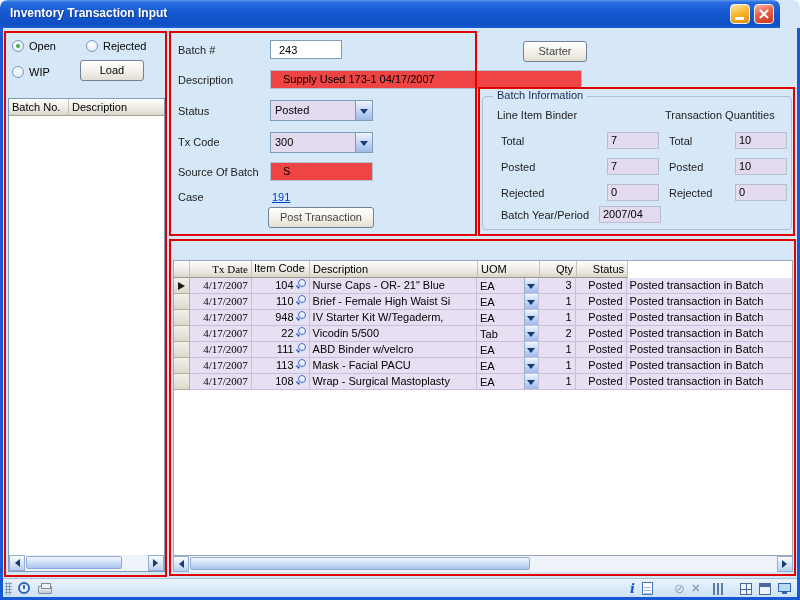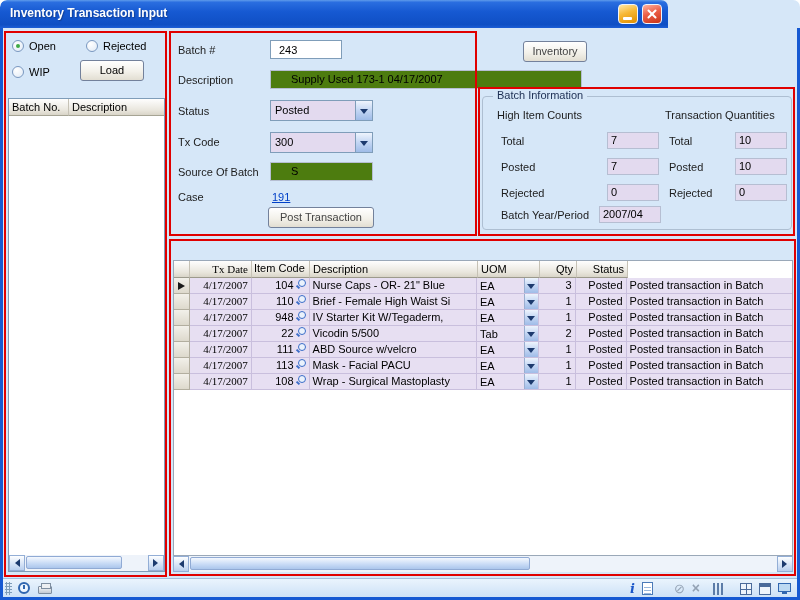--- a/index.html
+++ b/index.html
@@ -1,35 +1,35 @@
 <!DOCTYPE html>
 <html><head>
 <meta charset="utf-8">
 <style>
   *{box-sizing:border-box;margin:0;padding:0;}
   body{margin:0;background:#fff;}
   .window{position:relative;width:800px;height:600px;background:#d6e7f8;font-family:"Liberation Sans",sans-serif;font-size:11px;color:#000;overflow:hidden;border-radius:7px 7px 0 0;}
   
-  .titlebar{position:absolute;left:0;top:0;width:668px;height:28px;background:linear-gradient(180deg,#5f9ceb 0%,#2a6ee0 8%,#1659d2 42%,#0f4fc4 88%,#1d5ed6 100%);border-radius:7px 7px 0 0;}
+  .titlebar{position:absolute;left:0;top:0;width:780px;height:28px;background:linear-gradient(180deg,#5f9ceb 0%,#2a6ee0 8%,#1659d2 42%,#0f4fc4 88%,#1d5ed6 100%);border-radius:7px 7px 0 0;}
   .title{position:absolute;left:10px;top:6px;color:#fff;font-weight:bold;font-size:12px;text-shadow:1px 1px 1px #123f96;white-space:nowrap;}
   .tbtn{position:absolute;top:4px;width:20px;height:20px;border-radius:4px;border:1px solid #eef4fd;}
   .min{right:30px;background:linear-gradient(160deg,#ffe9a8,#f7b733 45%,#e08e00);}
   .minbar{position:absolute;left:4px;bottom:3px;width:9px;height:3px;background:#fff;border-radius:1px;}
   .close{right:6px;background:linear-gradient(160deg,#ffb3a0,#ec5f47 45%,#c93417);}
   .xglyph{position:absolute;left:0;top:0;width:18px;height:18px;}
   .xglyph::before,.xglyph::after{content:"";position:absolute;left:8px;top:3px;width:2px;height:12px;background:#fff;border-radius:1px;}
   .xglyph::before{transform:rotate(45deg);} .xglyph::after{transform:rotate(-45deg);}
   
   .edge{position:absolute;background:#1659d2;}
   
   .anno{position:absolute;border:2px solid #e00000;z-index:40;pointer-events:none;}
   
   .flabel{position:absolute;color:#1c1c1c;white-space:nowrap;}
   .tinput{position:absolute;height:19px;border:1px solid #7f9db9;font:11px "Liberation Sans",sans-serif;padding:1px 3px;background:#fff;}
-  .lfield{position:absolute;height:19px;background:#4d7c0f;border:1px solid #b6bed2;padding:2px 20px;white-space:nowrap;overflow:hidden;}
+  .lfield{position:absolute;height:19px;background:#ef4444;border:1px solid #b6bed2;padding:2px 12px;white-space:nowrap;overflow:hidden;}
   .combo{position:absolute;height:21px;border:1px solid #7f9db9;background:#e3daef;display:flex;}
   .cval{flex:1;padding:3px 4px;white-space:nowrap;overflow:hidden;}
   .carrow{width:17px;height:100%;background:linear-gradient(180deg,#eef4fd,#c3d6f3 50%,#9fbce8);border-left:1px solid #7f9db9;display:flex;align-items:center;justify-content:center;}
   .carrow.sm{width:14px;border-left:1px solid #9aaed0;}
   .tri{width:0;height:0;display:block;}
   .tri-d{border:4px solid transparent;border-top:5px solid #1c3a6e;margin-top:5px;}
   .tri-l{border:4px solid transparent;border-right:5px solid #1c3a6e;margin-left:-3px;}
   .tri-r{border:4px solid transparent;border-left:5px solid #1c3a6e;margin-right:-3px;}
   .btn{position:absolute;border:1px solid #73819b;border-radius:3px;background:linear-gradient(180deg,#ffffff,#f3f1ea 55%,#e2ded2);font:11px "Liberation Sans",sans-serif;text-align:center;padding-top:3px;cursor:default;}
   .link{position:absolute;color:#0040c8;text-decoration:underline;}
@@ -161,25 +161,25 @@
       </span>
   </div>
 
   <span class="flabel" style="left:178px;top:166px;">Source Of Batch</span>
   <div class="lfield" style="left:270px;top:162px;width:103px;">S</div>
 
   <span class="flabel" style="left:178px;top:191px;">Case</span>
   <a class="link" style="left:272px;top:191px;">191</a>
 
   <div class="btn" style="left:268px;top:207px;width:106px;height:21px;color:#444;">Post Transaction</div>
-  <div class="btn" style="left:523px;top:41px;width:64px;height:21px;color:#444;">Inventory</div>
+  <div class="btn" style="left:523px;top:41px;width:64px;height:21px;color:#444;">Starter</div>
 
   <div class="groupbox">
     <span class="gtitle">Batch Information</span>
-    <span class="glabel" style="left:14px;top:12px;">High Item Counts</span>
+    <span class="glabel" style="left:14px;top:12px;">Line Item Binder</span>
     <span class="glabel" style="left:182px;top:12px;">Transaction Quantities</span>
 
     <span class="glabel" style="left:18px;top:38px;">Total</span>
     <div class="gfield" style="left:124px;top:35px;width:52px;">7</div>
     <span class="glabel" style="left:18px;top:64px;">Posted</span>
     <div class="gfield" style="left:124px;top:61px;width:52px;">7</div>
     <span class="glabel" style="left:18px;top:90px;">Rejected</span>
     <div class="gfield" style="left:124px;top:87px;width:52px;">0</div>
 
     <span class="glabel" style="left:186px;top:38px;">Total</span>
@@ -282,21 +282,21 @@
     <div class="gc c-msg">Posted transaction in Batch</div>
   </div>
 
   <div class="grow">
     <div class="gc gsel c-sel"></div>
     <div class="gc c-date">4/17/2007</div>
     <div class="gc c-item">
       <span class="itemnum">111</span>
       <span class="mag"></span>
     </div>
-    <div class="gc c-desc">ABD Source w/velcro</div>
+    <div class="gc c-desc">ABD Binder w/velcro</div>
     <div class="gc c-uom">
       <span class="uomval">EA</span>
       <span class="carrow sm">
               <span class="tri tri-d"></span>
             </span>
     </div>
     <div class="gc c-qty">1</div>
     <div class="gc c-status">Posted</div>
     <div class="gc c-msg">Posted transaction in Batch</div>
   </div>

